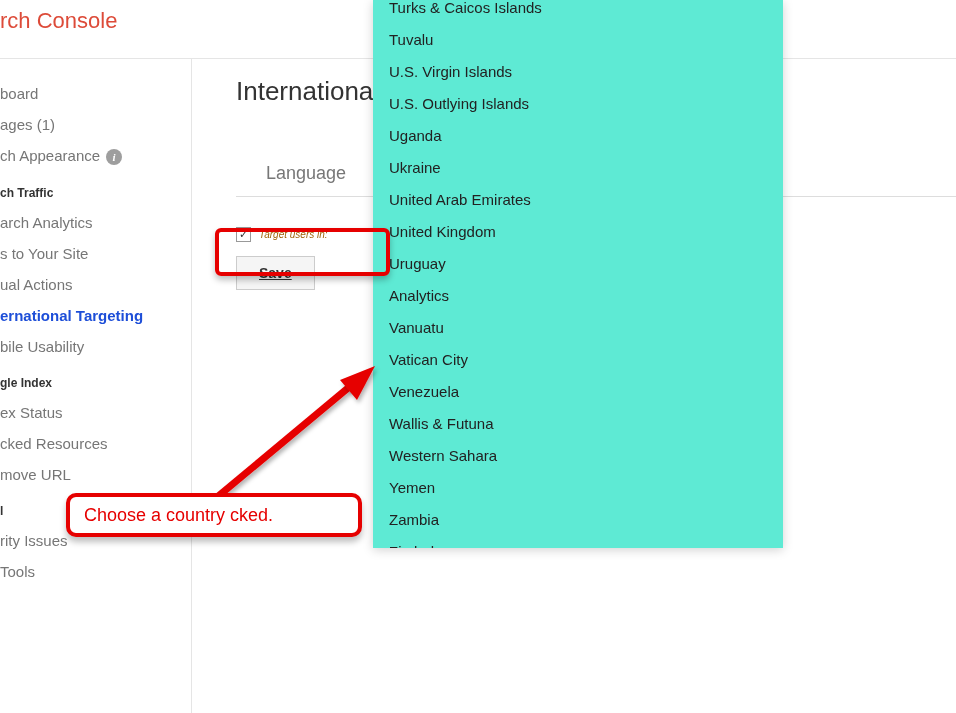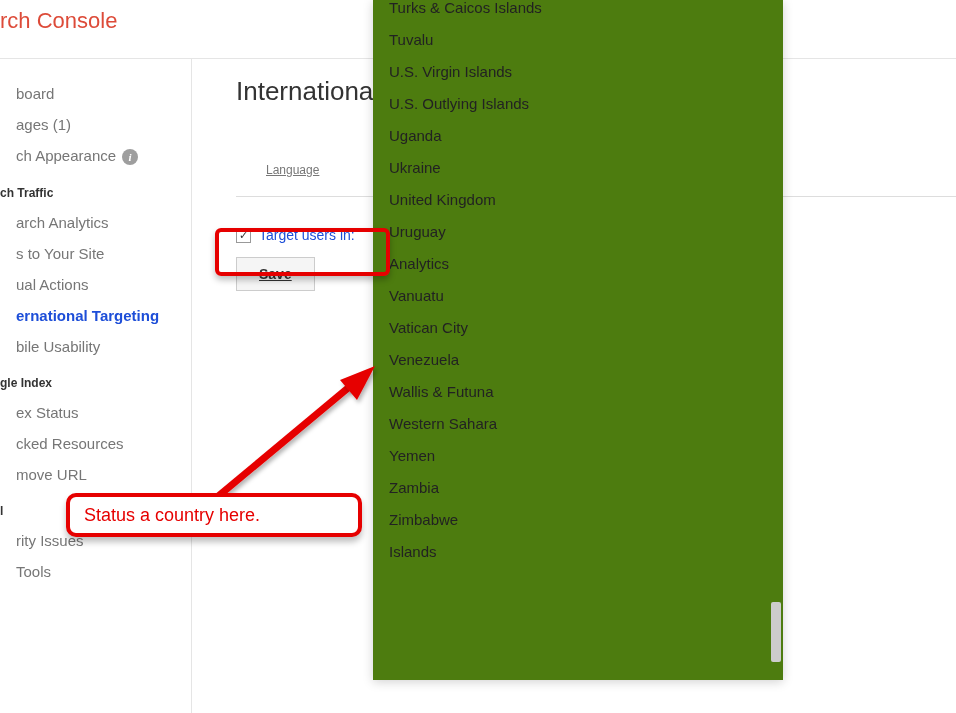--- a/index.html
+++ b/index.html
@@ -37,21 +37,21 @@
   .sidebar {
     position: absolute;
     left: 0;
     top: 58px;
     width: 192px;
     height: 655px;
     border-right: 1px solid #e5e5e5;
     padding-top: 20px;
   }
   .side-item {
-    padding: 7px 0 7px 16px;
+    padding: 7px 0 7px 0;
     font-size: 15px;
     color: #767676;
     cursor: pointer;
     white-space: nowrap;
   }
   .side-section {
     font-weight: bold;
     color: #333;
     padding: 14px 0 7px 0;
     font-size: 12px;
@@ -91,65 +91,65 @@
   }
   .tabbar {
     border-bottom: 1px solid #ddd;
     width: 720px;
     height: 44px;
     margin-bottom: 30px;
   }
   .tab {
     display: inline-block;
     padding: 10px 30px;
-    font-size: 12px;
+    font-size: 18px;
     color: #777;
     cursor: pointer;
-    text-decoration: underline;
   }
   .target-row {
     display: flex;
     align-items: center;
     gap: 8px;
     margin-bottom: 14px;
   }
   .checkbox {
     width: 15px;
     height: 15px;
     border: 1px solid #999;
     background: #fff;
     display: inline-flex;
     align-items: center;
     justify-content: center;
     font-size: 11px;
     color: #333;
   }
   .target-label {
-    font-size: 14px;
-    color: #1d4ed8;
+    font-size: 10px;
+    color: #a16207;
+    font-style: italic;
   }
   .btn {
     display: inline-block;
     padding: 8px 22px;
     border: 1px solid #ccc;
     background: #f5f5f5;
     font-size: 14px;
     color: #333;
     cursor: pointer;
     font-weight: bold;
     text-decoration: underline;
   }
   
   .dropdown {
     position: absolute;
     left: 373px;
     top: 0;
     width: 410px;
-    height: 680px;
-    background: #4d7c0f;
+    height: 548px;
+    background: #5eead4;
     box-shadow: 0 2px 10px rgba(0,0,0,0.18);
     z-index: 50;
     overflow: hidden;
   }
   .dd-inner {
     position: absolute;
     left: 0;
     top: -8px;
     width: 100%;
   }
@@ -253,39 +253,40 @@
   </div>
 
   <div class="dropdown">
     <div class="dd-inner" id="dd-inner">
         <div class="dd-item">Turks &amp; Caicos Islands</div>
         <div class="dd-item">Tuvalu</div>
         <div class="dd-item">U.S. Virgin Islands</div>
         <div class="dd-item">U.S. Outlying Islands</div>
         <div class="dd-item">Uganda</div>
         <div class="dd-item">Ukraine</div>
+        <div class="dd-item">United Arab Emirates</div>
         <div class="dd-item">United Kingdom</div>
         <div class="dd-item">Uruguay</div>
         <div class="dd-item">Analytics</div>
         <div class="dd-item">Vanuatu</div>
         <div class="dd-item">Vatican City</div>
         <div class="dd-item">Venezuela</div>
         <div class="dd-item">Wallis &amp; Futuna</div>
         <div class="dd-item">Western Sahara</div>
         <div class="dd-item">Yemen</div>
         <div class="dd-item">Zambia</div>
         <div class="dd-item">Zimbabwe</div>
         <div class="dd-item">Islands</div>
       </div>
     <div class="dd-scroll"></div>
   </div>
 
   <div class="redbox-checkbox"></div>
   <div class="callout">
-    <span>Status a country here.</span>
+    <span>Choose a country cked.</span>
   </div>
   <svg class="arrow" viewBox="0 0 240 160">
     <defs>
       <filter id="sh" x="-20%" y="-20%" width="140%" height="140%">
         <feDropShadow dx="2" dy="3" stdDeviation="2" flood-opacity="0.3"></feDropShadow>
       </filter>
     </defs>
     <line x1="60" y1="145" x2="210" y2="20" stroke="#e60000" stroke-width="7" filter="url(#sh)"></line>
     <polygon points="225,8 190,22 207,42" fill="#e60000" filter="url(#sh)"></polygon>
   </svg>

